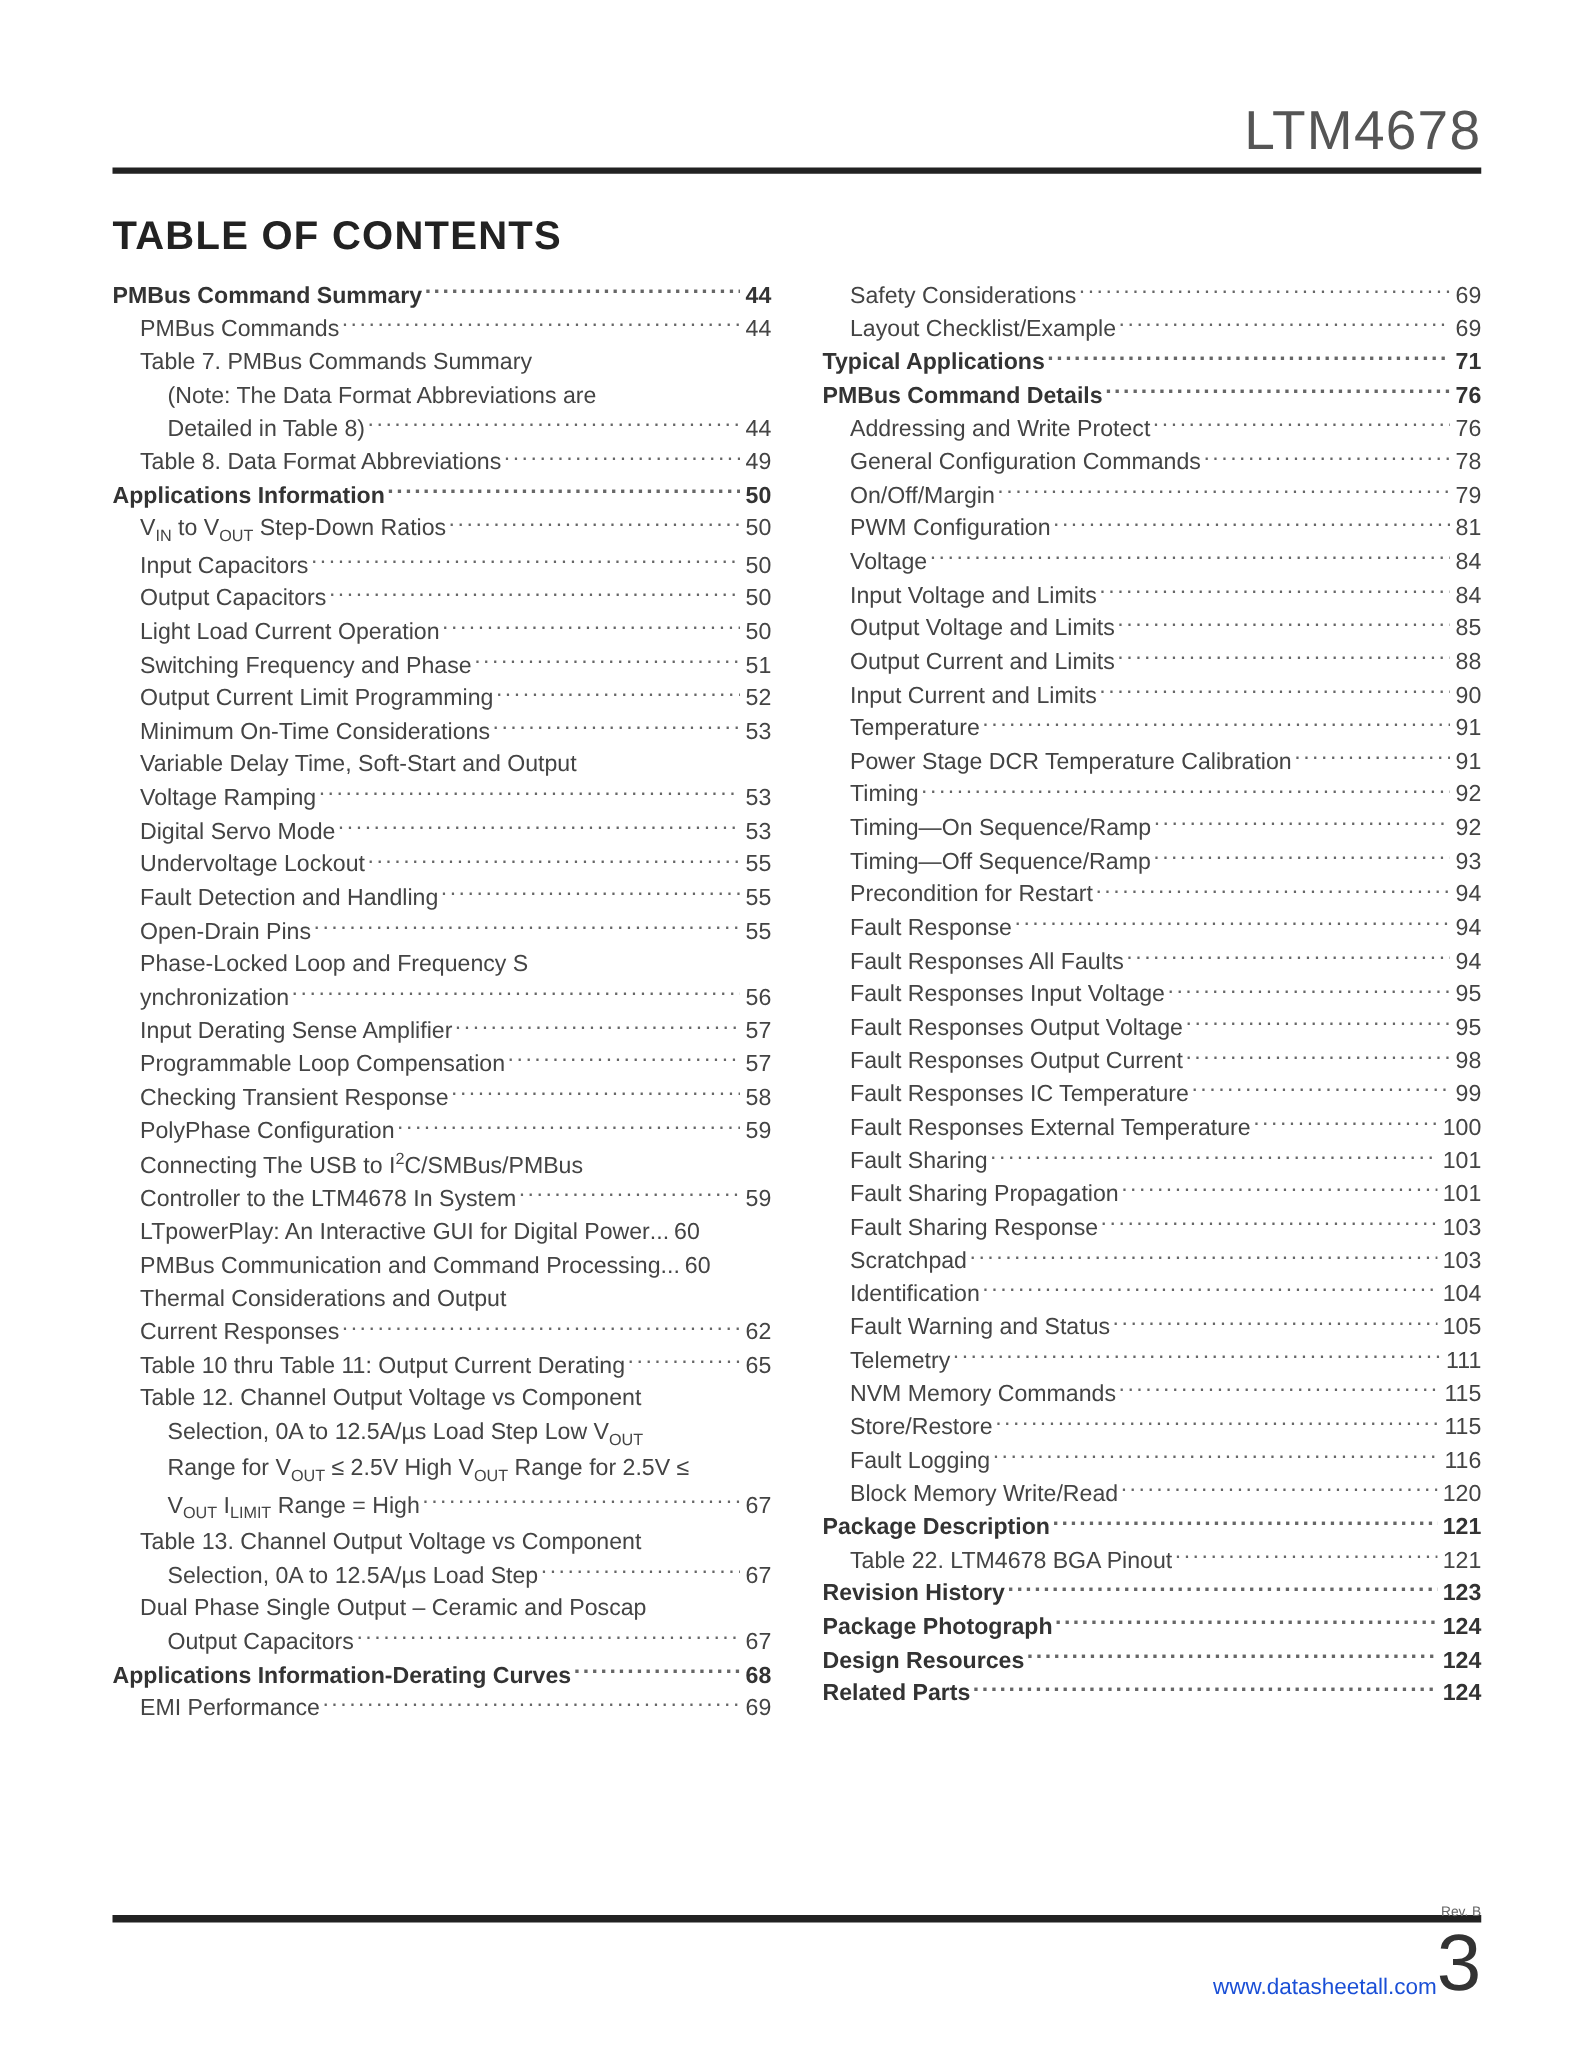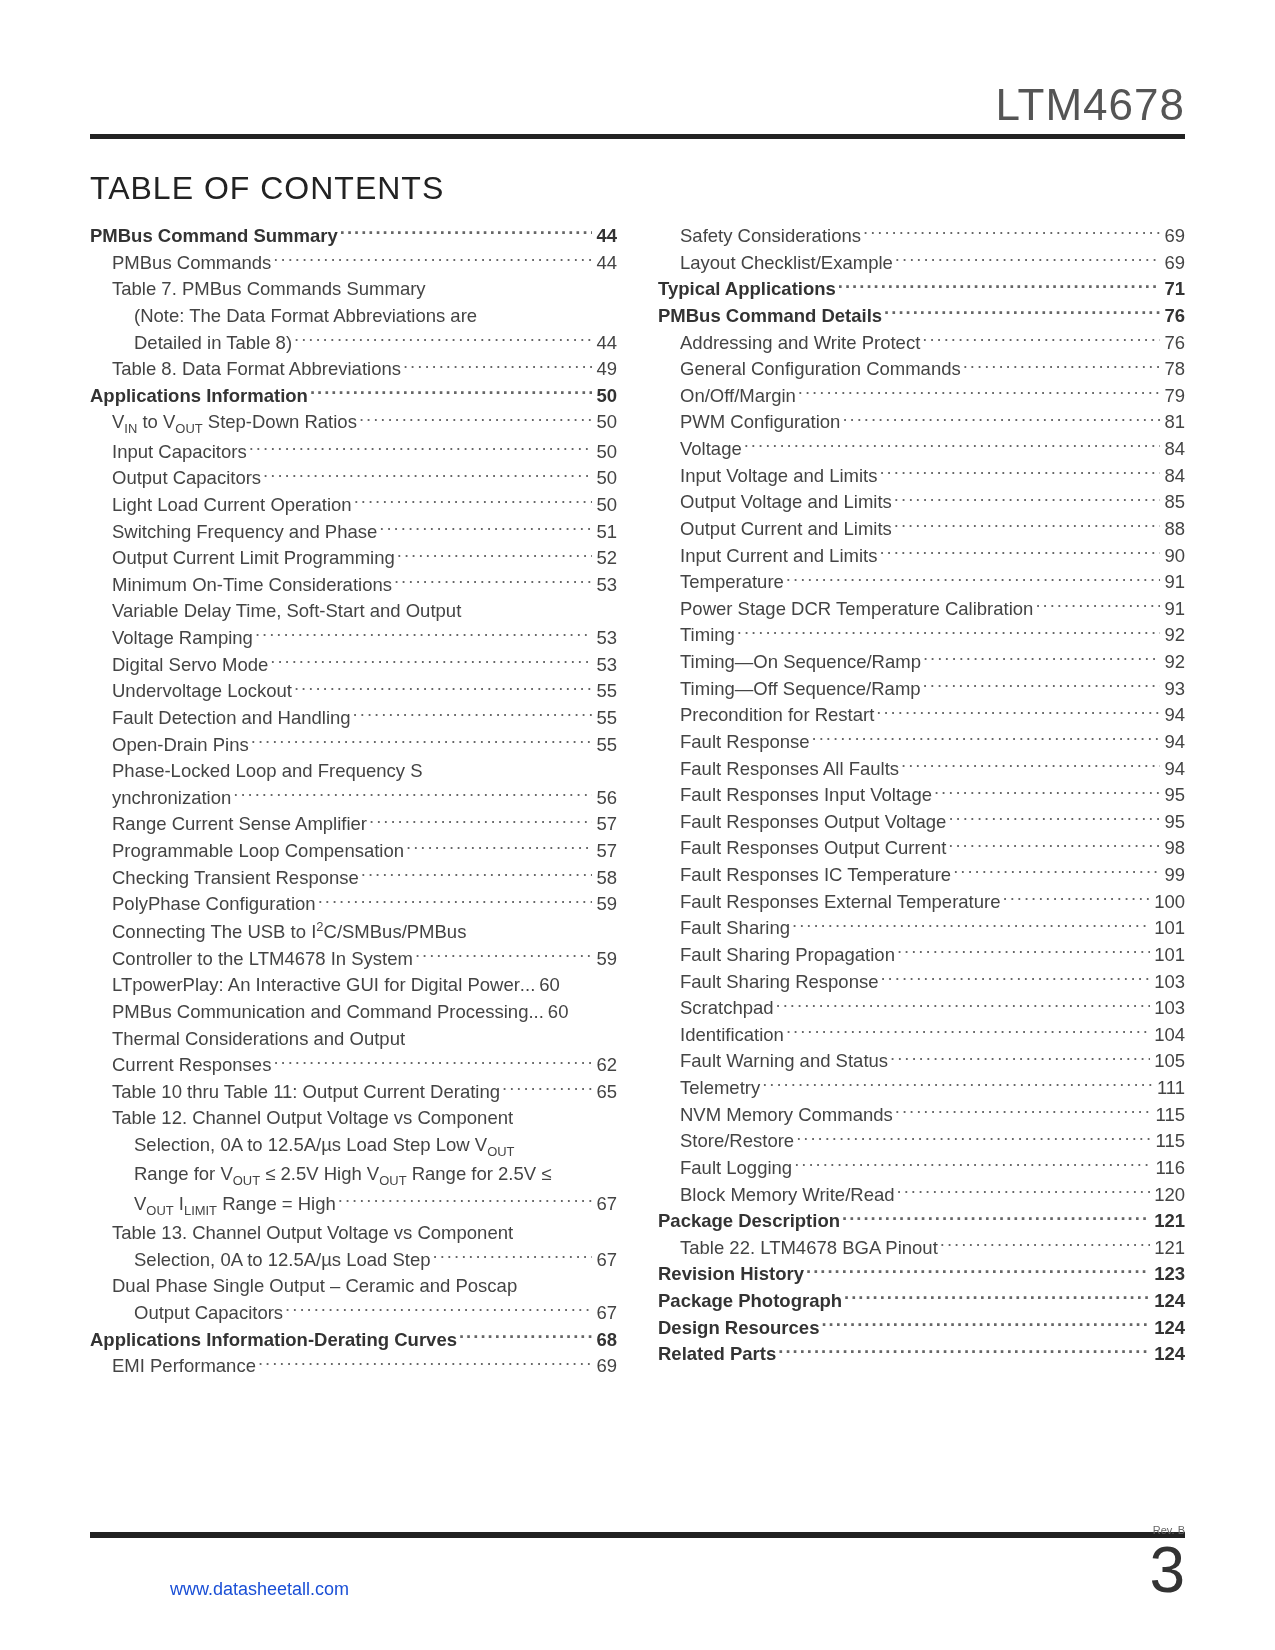--- a/index.html
+++ b/index.html
@@ -24,21 +24,21 @@
   .part-number {
     text-align: right;
     font-size: 44px;
     font-weight: normal;
     letter-spacing: 1px;
     color: #555;
     font-family: Arial, Helvetica, sans-serif;
   }
   h1.toc-title {
     font-family: "Arial Black", Arial, sans-serif;
-    font-weight: 400;
+    font-weight: 700;
     font-size: 32px;
     letter-spacing: 1px;
     color: #222;
     margin: 8px 0 16px 0;
   }
   .columns {
     display: flex;
     gap: 41px;
   }
   .col {
@@ -93,21 +93,21 @@
     margin-bottom: 4px;
   }
   .footer-row {
     display: flex;
     justify-content: space-between;
     align-items: flex-end;
   }
   .footer-link {
     color: #1a4fd6;
     font-size: 18px;
-    text-align: left;
+    text-align: right;
     flex: 1;
   }
   .page-no {
     font-size: 64px;
     color: #333;
     line-height: 0.9;
     font-family: Arial, Helvetica, sans-serif;
   }
   .rev {
     font-size: 11px;
@@ -226,21 +226,21 @@
         </div>
         <div class="toc-line indent1">
           <span class="label">Phase-Locked Loop and Frequency S</span>
         </div>
         <div class="toc-line indent1">
           <span class="label">ynchronization</span>
           <span class="dots"></span>
           <span class="pg">56</span>
         </div>
         <div class="toc-line indent1">
-          <span class="label">Range Current Sense Amplifier</span>
+          <span class="label">Input Derating Sense Amplifier</span>
           <span class="dots"></span>
           <span class="pg">57</span>
         </div>
         <div class="toc-line indent1">
           <span class="label">Programmable Loop Compensation</span>
           <span class="dots"></span>
           <span class="pg">57</span>
         </div>
         <div class="toc-line indent1">
           <span class="label">Checking Transient Response</span>

